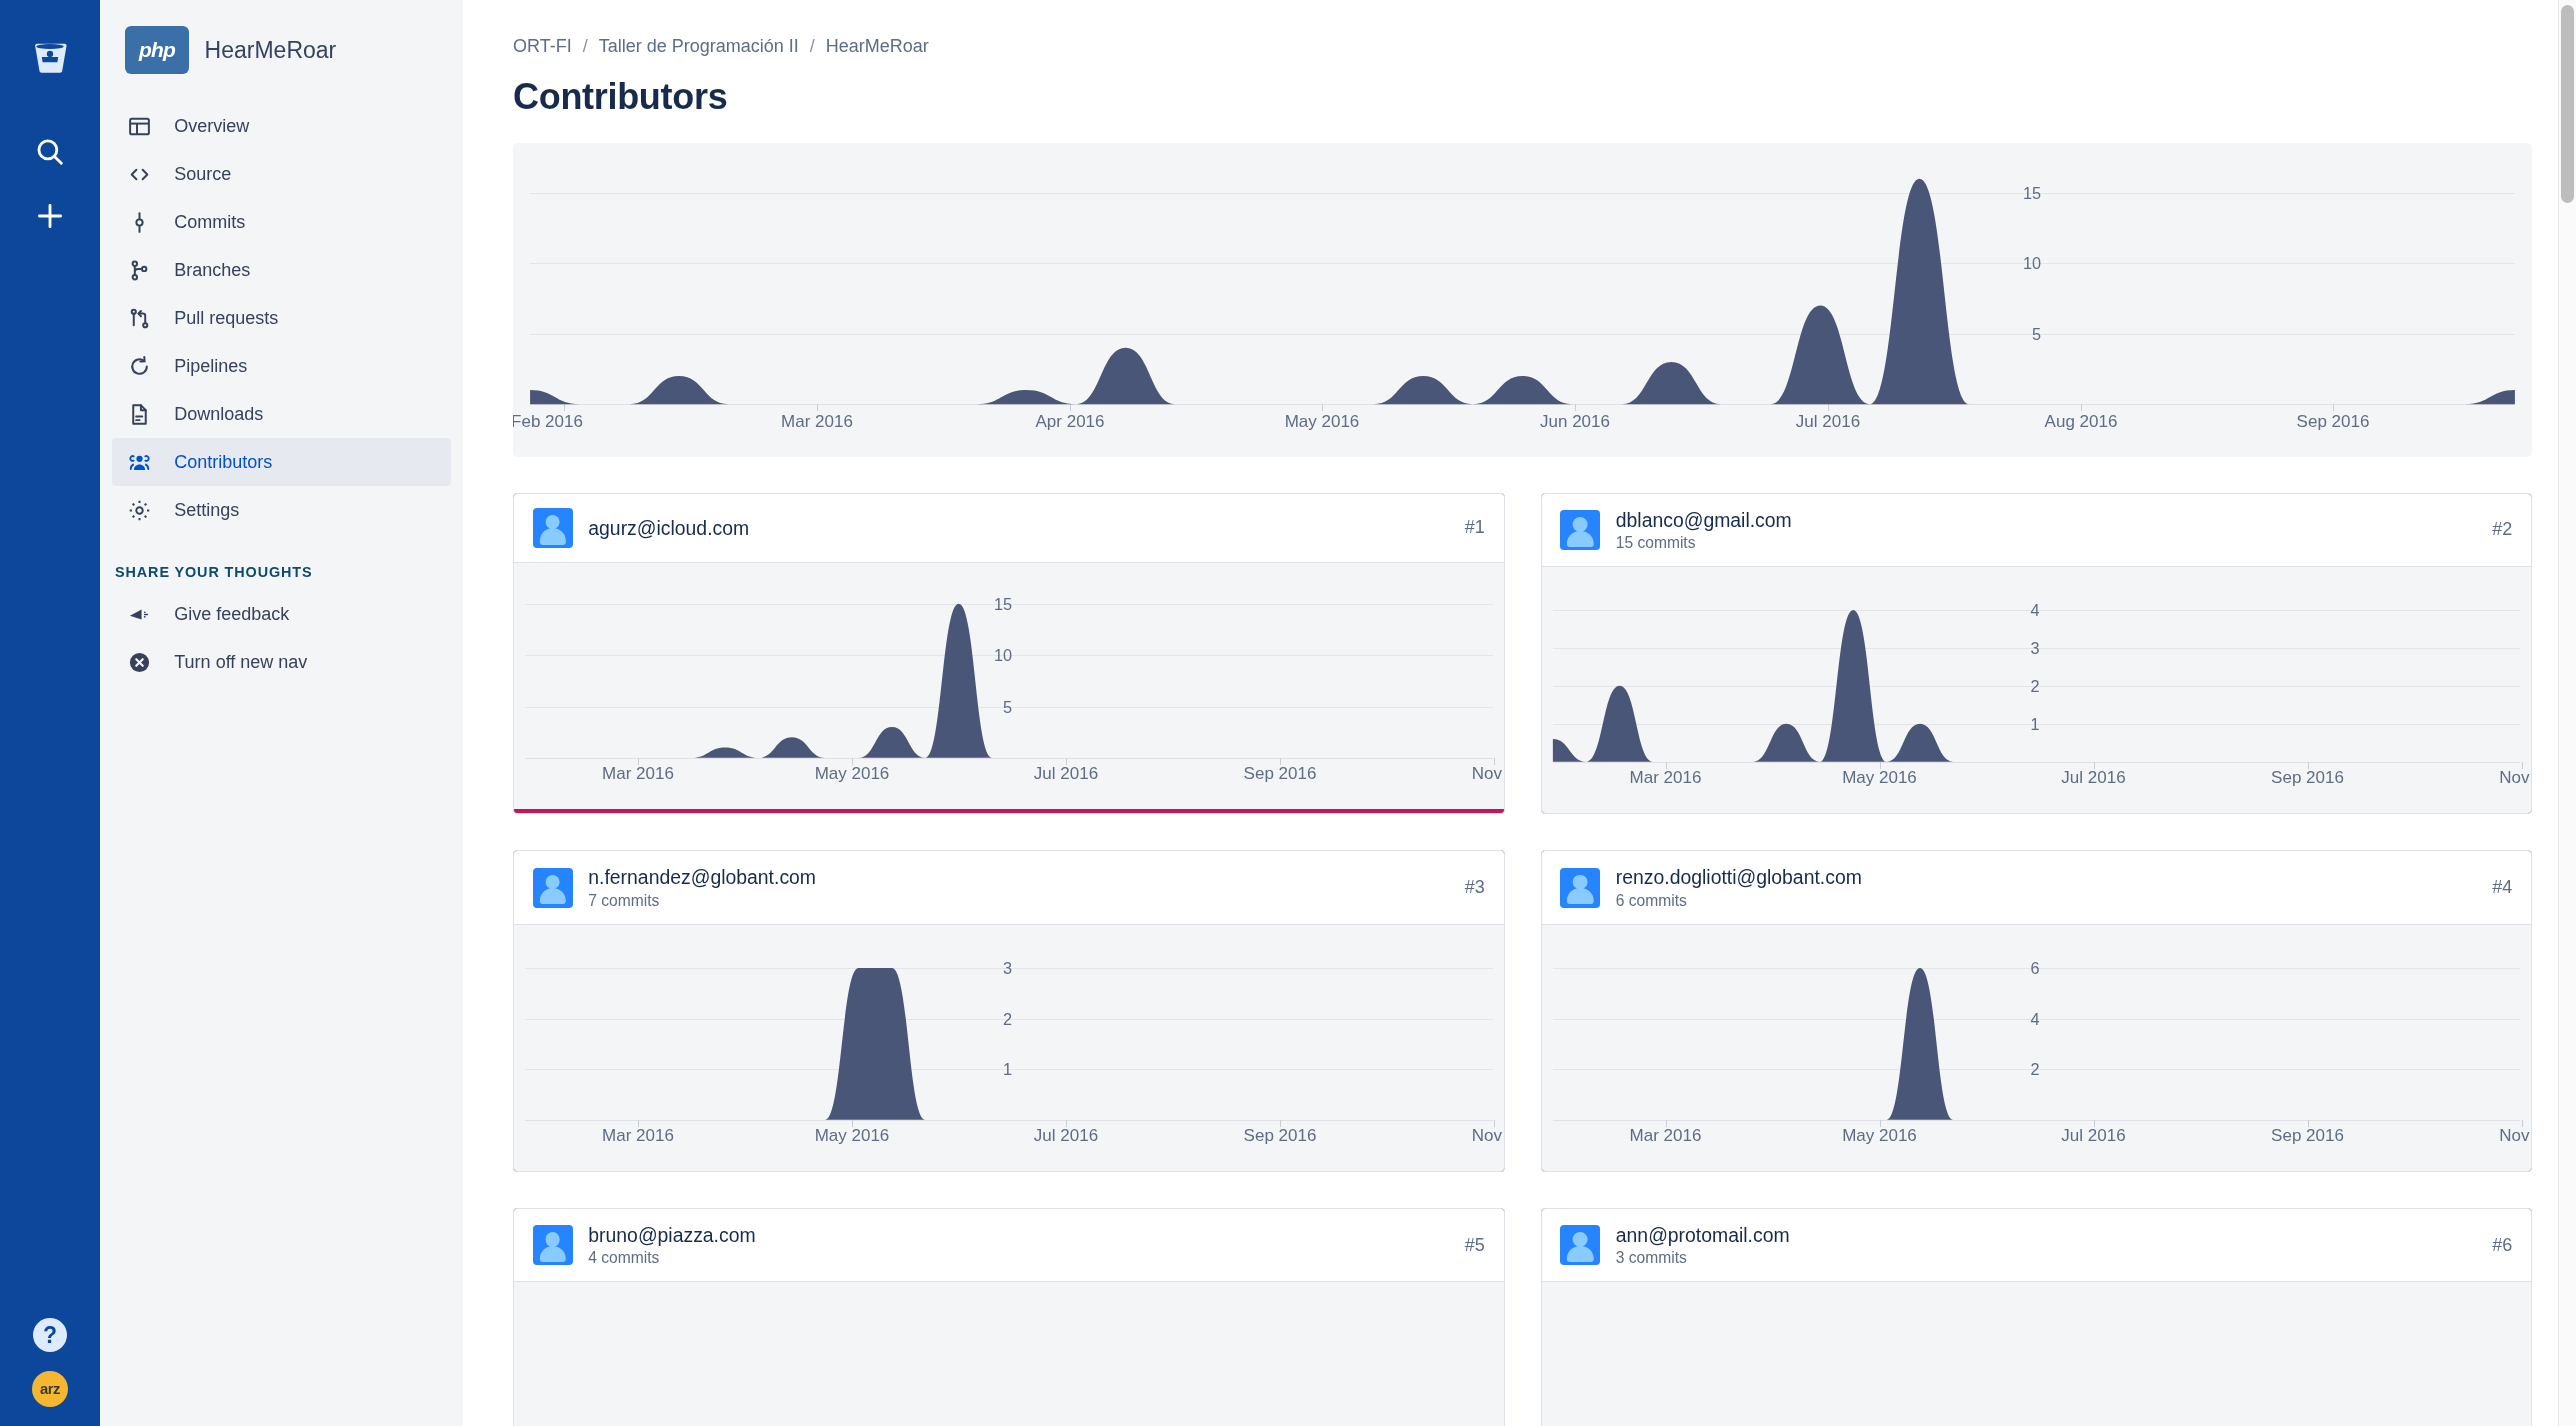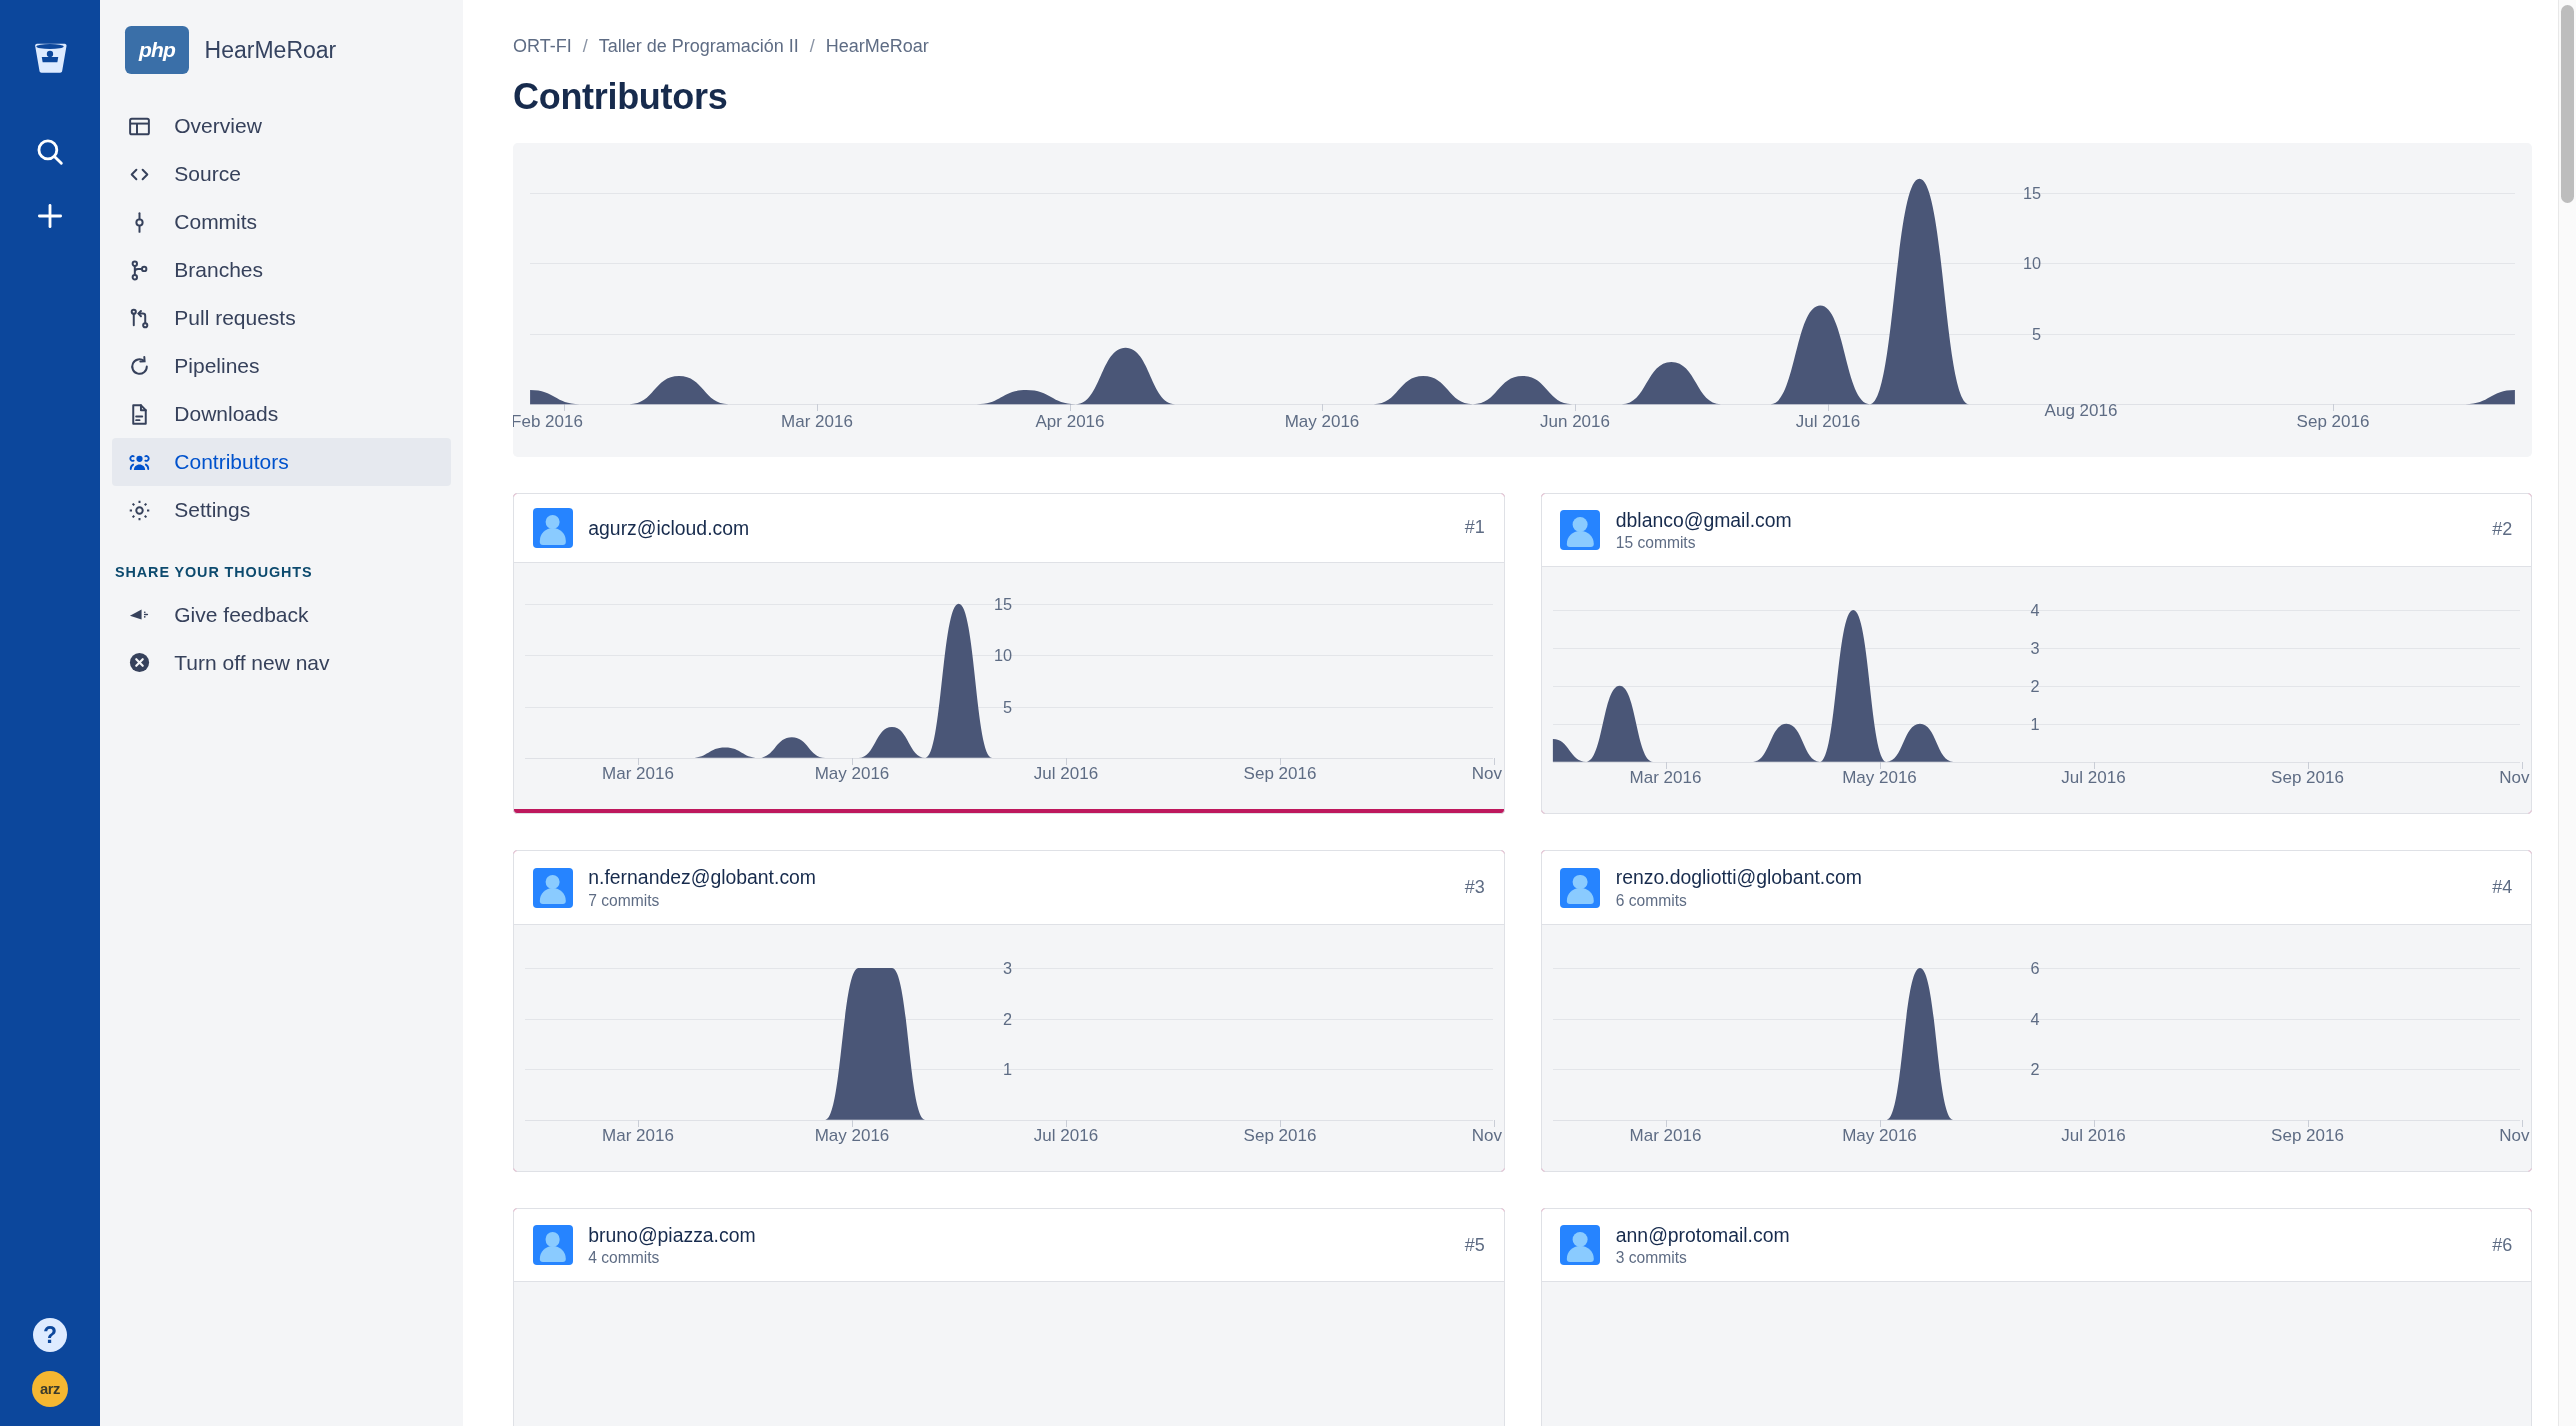--- a/index.html
+++ b/index.html
@@ -47,21 +47,21 @@
     display:flex; align-items:center; justify-content:center;
     font-style: italic; font-weight: 700; font-size: 21px; letter-spacing:-0.8px;
   }
   .repo-name { font-size: 23px; color: #354360; font-weight: 400; }
 
   .nav-item {
     display:flex; align-items:center; gap: 20px;
     height: 48px; margin: 0 12.4px 0 12.4px; padding-left: 12.4px;
     border-radius: 3.9px; cursor:pointer;
   }
-  .nav-item .lbl { font-size: 21px; color:#36415B; white-space:nowrap; }
+  .nav-item .lbl { font-size: 18px; color:#36415B; white-space:nowrap; }
   .nav-item.active { background: #E6E9EF; }
   .nav-item.active .lbl { color:#0052CC; }
   .nav-ico { width: 29.5px; height: 29.5px; display:flex; align-items:center; justify-content:center; flex:0 0 29.5px; }
   .nav-ico svg { display:block; }
 
   .sect-title {
     font-size: 14.4px; letter-spacing: 0.9px; font-weight: 700;
     color:#0c4a6e; padding-left: 15px; margin: 29.5px 0 11px 0;
   }
 
@@ -316,21 +316,21 @@
             <div class="xlab" style="left: 304px; top: 269px;">Mar 2016</div>
             <div class="xtick" style="left: 557px; top: 261px;"></div>
             <div class="xlab" style="left: 557px; top: 269px;">Apr 2016</div>
             <div class="xtick" style="left: 809px; top: 261px;"></div>
             <div class="xlab" style="left: 809px; top: 269px;">May 2016</div>
             <div class="xtick" style="left: 1062px; top: 261px;"></div>
             <div class="xlab" style="left: 1062px; top: 269px;">Jun 2016</div>
             <div class="xtick" style="left: 1315px; top: 261px;"></div>
             <div class="xlab" style="left: 1315px; top: 269px;">Jul 2016</div>
             <div class="xtick" style="left: 1568px; top: 261px;"></div>
-            <div class="xlab" style="left: 1568px; top: 258px;">Aug 2016</div>
+            <div class="xlab" style="left: 1568px; top: 269px;">Aug 2016</div>
             <div class="xtick" style="left: 1820px; top: 261px;"></div>
             <div class="xlab" style="left: 1820px; top: 269px;">Sep 2016</div>
             <svg class="spark" viewBox="0 0 2598 404" preserveAspectRatio="none">
               <path d="M 22 336 L 22 317.88235294117646 C 53.925 317.88235294117646, 53.925 336, 85.85 336 C 117.77499999999999 336, 117.77499999999999 336, 149.7 336 C 181.625 336, 181.625 299.7647058823529, 213.55 299.7647058823529 C 245.475 299.7647058823529, 245.475 336, 277.4 336 C 309.325 336, 309.325 336, 341.25 336 C 373.175 336, 373.175 336, 405.1 336 C 437.025 336, 437.025 336, 468.95 336 C 500.875 336, 500.875 336, 532.8 336 C 564.7249999999999 336, 564.7249999999999 336, 596.65 336 C 628.575 336, 628.575 317.88235294117646, 660.5 317.88235294117646 C 692.425 317.88235294117646, 692.425 336, 724.35 336 C 756.2750000000001 336, 756.2750000000001 263.52941176470586, 788.2 263.52941176470586 C 820.125 263.52941176470586, 820.125 336, 852.0500000000001 336 C 883.975 336, 883.975 336, 915.9 336 C 947.825 336, 947.825 336, 979.75 336 C 1011.675 336, 1011.675 336, 1043.6 336 C 1075.525 336, 1075.525 336, 1107.45 336 C 1139.375 336, 1139.375 299.7647058823529, 1171.3 299.7647058823529 C 1203.225 299.7647058823529, 1203.225 336, 1235.15 336 C 1267.075 336, 1267.075 299.7647058823529, 1299 299.7647058823529 C 1330.9250000000002 299.7647058823529, 1330.9250000000002 336, 1362.8500000000001 336 C 1394.775 336, 1394.775 336, 1426.7 336 C 1458.625 336, 1458.625 281.6470588235294, 1490.55 281.6470588235294 C 1522.475 281.6470588235294, 1522.475 336, 1554.4 336 C 1586.325 336, 1586.325 336, 1618.25 336 C 1650.1750000000002 336, 1650.1750000000002 209.1764705882353, 1682.1000000000001 209.1764705882353 C 1714.025 209.1764705882353, 1714.025 336, 1745.95 336 C 1777.875 336, 1777.875 46.117647058823536, 1809.8 46.117647058823536 C 1841.725 46.117647058823536, 1841.725 336, 1873.65 336 C 1905.575 336, 1905.575 336, 1937.5 336 C 1969.4250000000002 336, 1969.4250000000002 336, 2001.3500000000001 336 C 2033.275 336, 2033.275 336, 2065.2 336 C 2097.125 336, 2097.125 336, 2129.05 336 C 2160.9750000000004 336, 2160.9750000000004 336, 2192.9 336 C 2224.825 336, 2224.825 336, 2256.75 336 C 2288.675 336, 2288.675 336, 2320.6 336 C 2352.525 336, 2352.525 336, 2384.4500000000003 336 C 2416.375 336, 2416.375 336, 2448.3 336 C 2480.2250000000004 336, 2480.2250000000004 336, 2512.15 336 C 2544.075 336, 2544.075 317.88235294117646, 2576 317.88235294117646 L 2576 336 Z" fill="#4A5677"></path>
             </svg>
           </div>
       </div>
 
       <div class="cards">
 

